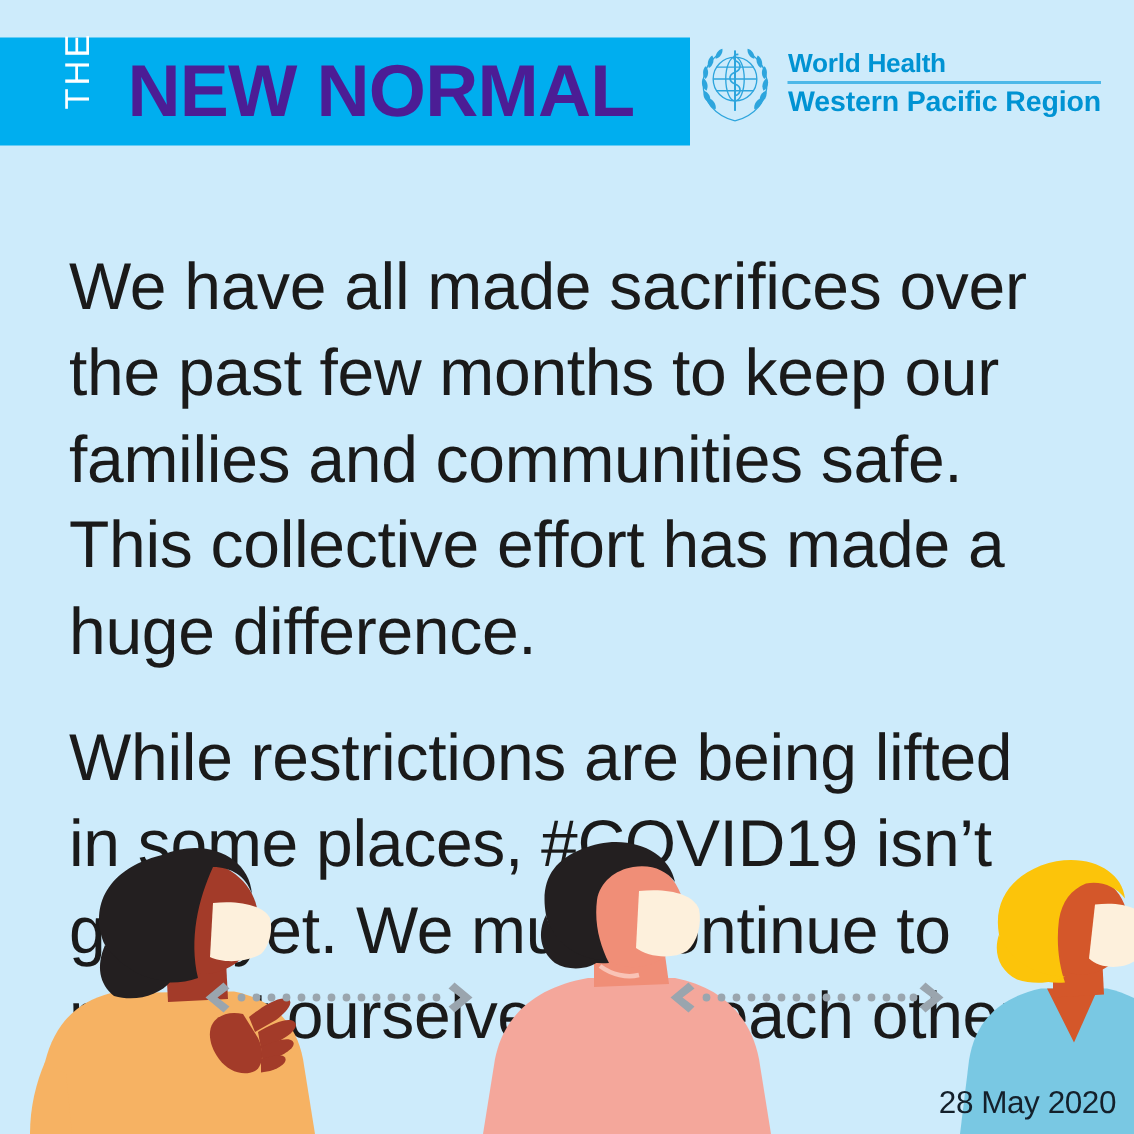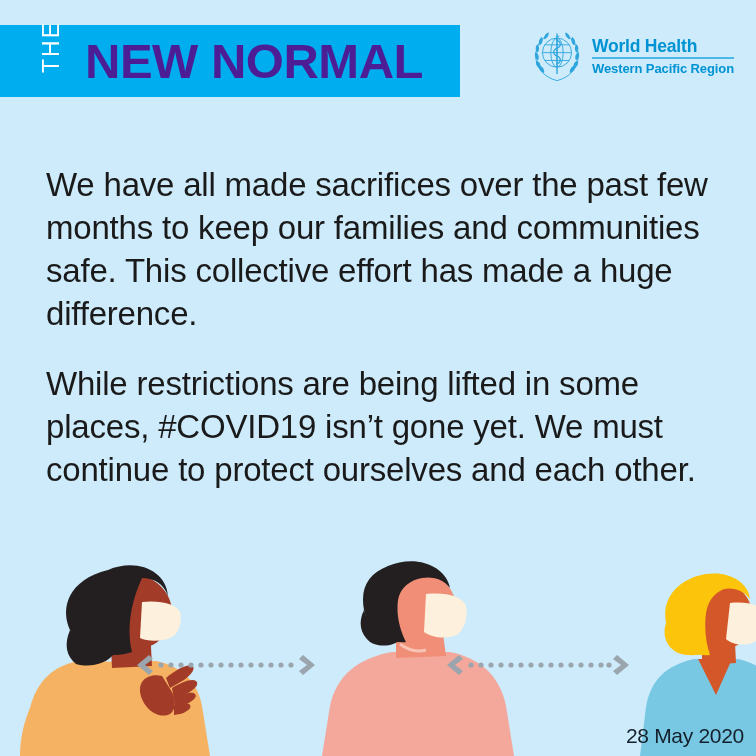--- a/index.html
+++ b/index.html
@@ -63,35 +63,35 @@
     white-space:nowrap;
   }
   #who-rule {
     height:2px;
     background:#4db8e8;
     margin:2px 0 2px 0;
     width:100%;
   }
   #who-region {
     color:#0093d3;
-    font-size:13px;
+    font-size:19px;
     font-weight:bold;
     letter-spacing:-0.1px;
     white-space:nowrap;
   }
 
   
   #copy {
     position:absolute;
     left:46px; top:163px;
     width:668px;
   }
   .para {
     color:#1a1a1a;
-    font-size:33px;
+    font-size:44px;
     line-height:1.305;
     font-weight:400;
     letter-spacing:-0.2px;
   }
   .para + .para { margin-top:27px; }
 
   
   #scene {
     position:absolute;
     left:0; bottom:0;

